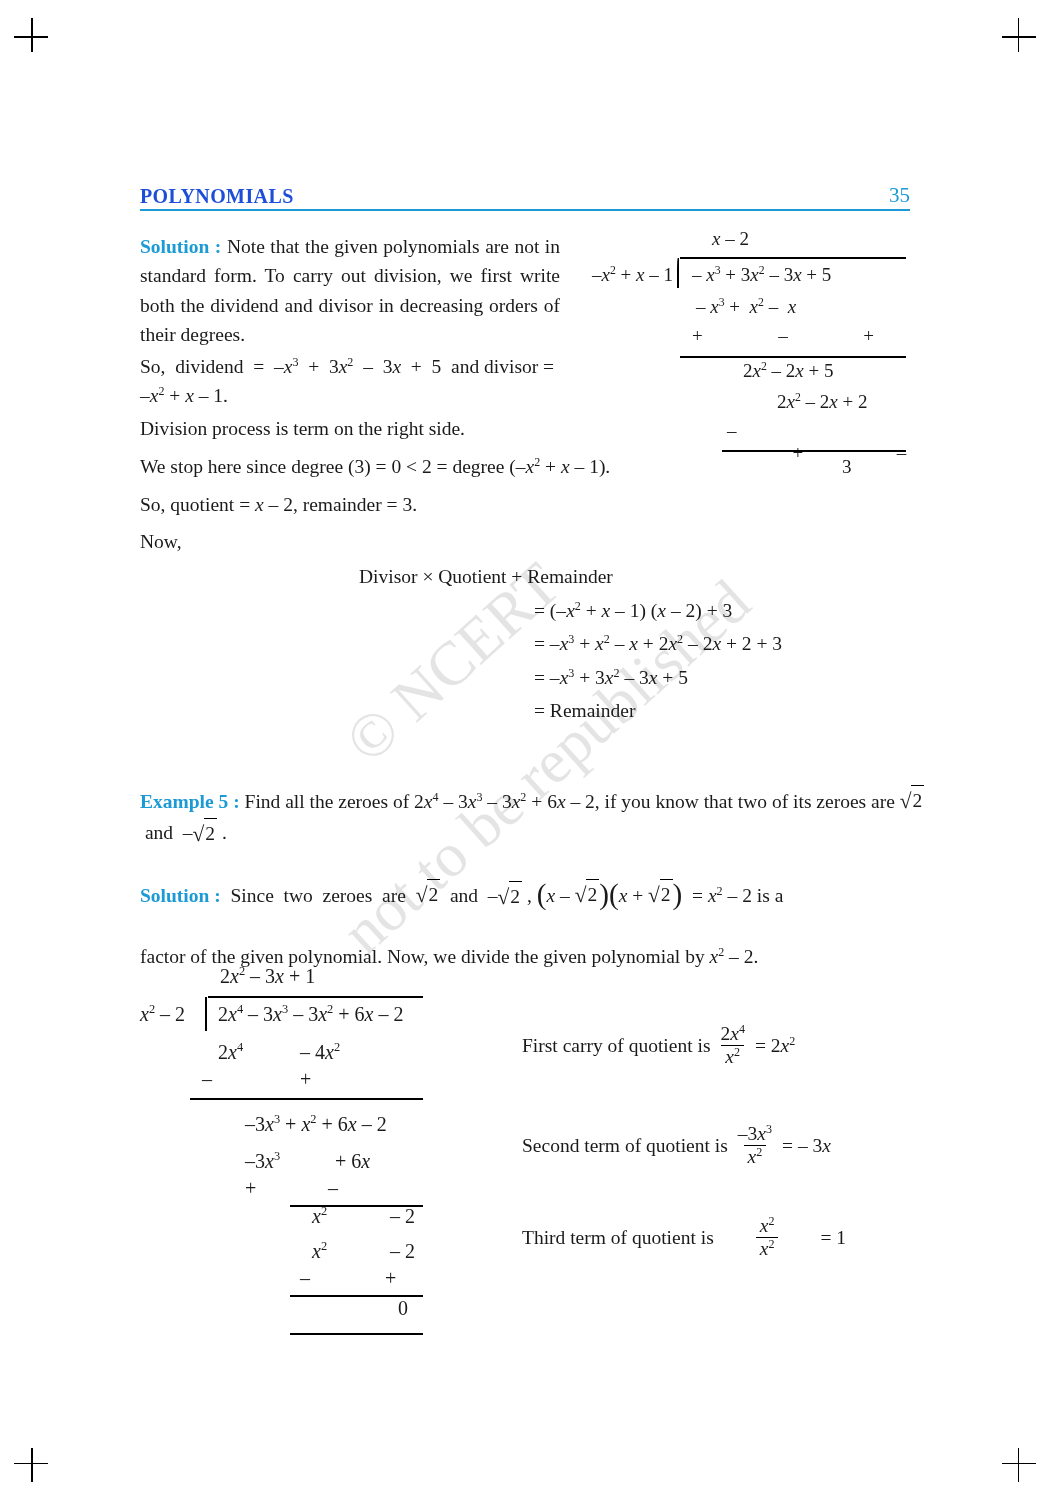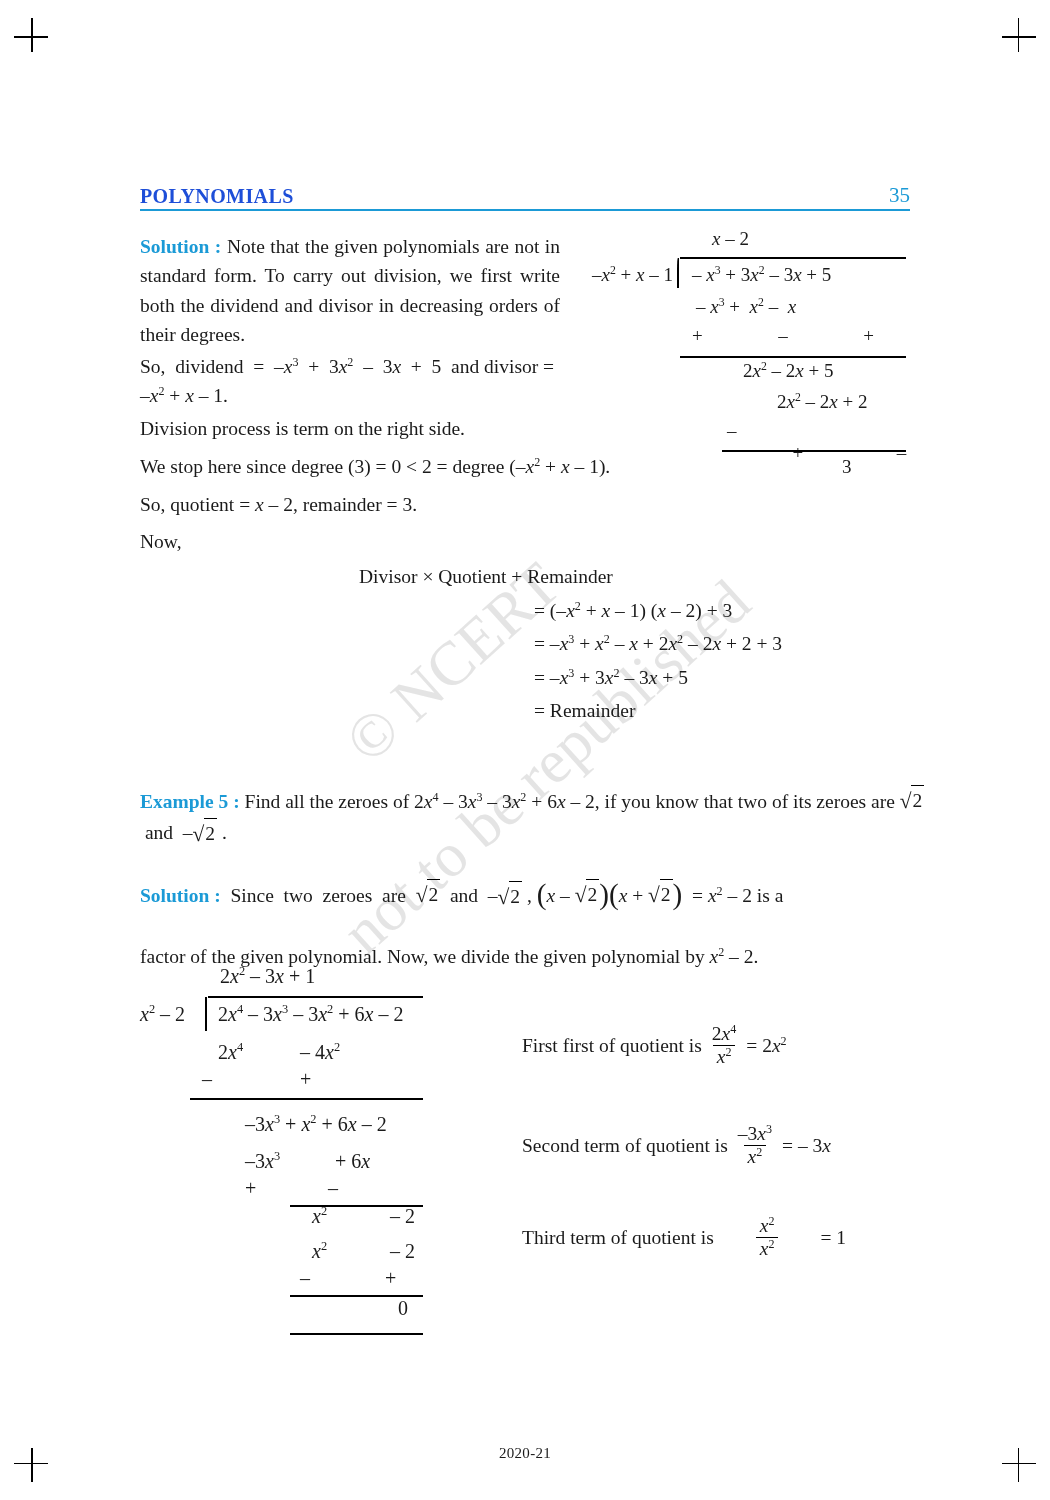--- a/index.html
+++ b/index.html
@@ -287,21 +287,21 @@
     <span class="r6"><span class="it">x</span><sup>2</sup></span>
     <span class="r6b">– 2</span>
     <span class="s3">–</span>
     <span class="s3b">+</span>
     <span class="ln3"></span>
     <span class="r7">0</span>
     <span class="ln4"></span>
   </div>
 
   <div class="note" id="note1">
-    <span>First first of quotient is</span>
+    <span>First carry of quotient is</span>
     <span class="frac">
       <span class="num">2<span class="it">x</span><sup>4</sup></span>
       <span class="den"><span class="it">x</span><sup>2</sup></span>
     </span>
     <span>= 2<span class="it">x</span><sup>2</sup></span>
   </div>
 
   <div class="note" id="note2">
     <span>Second term of quotient is</span>
     <span class="frac">
@@ -313,14 +313,13 @@
 
   <div class="note" id="note3">
     <span>Third term of quotient is</span>
     <span class="frac">
       <span class="num"><span class="it">x</span><sup>2</sup></span>
       <span class="den"><span class="it">x</span><sup>2</sup></span>
     </span>
     <span>= 1</span>
   </div>
 
-  <div class="footer">2020-21</div>
 </div>
 
 </body></html>

